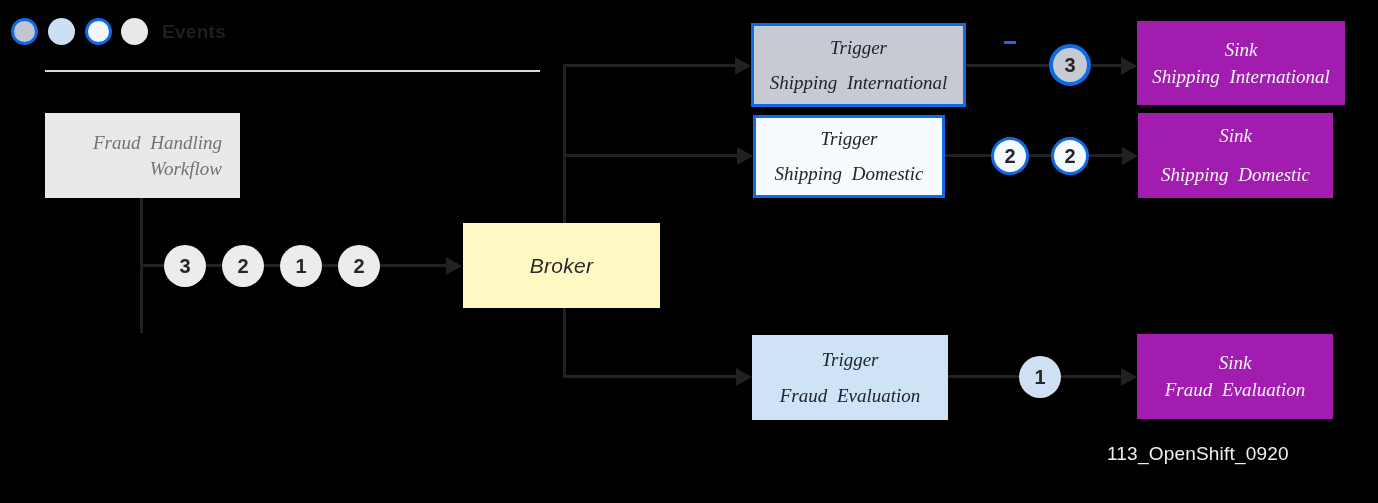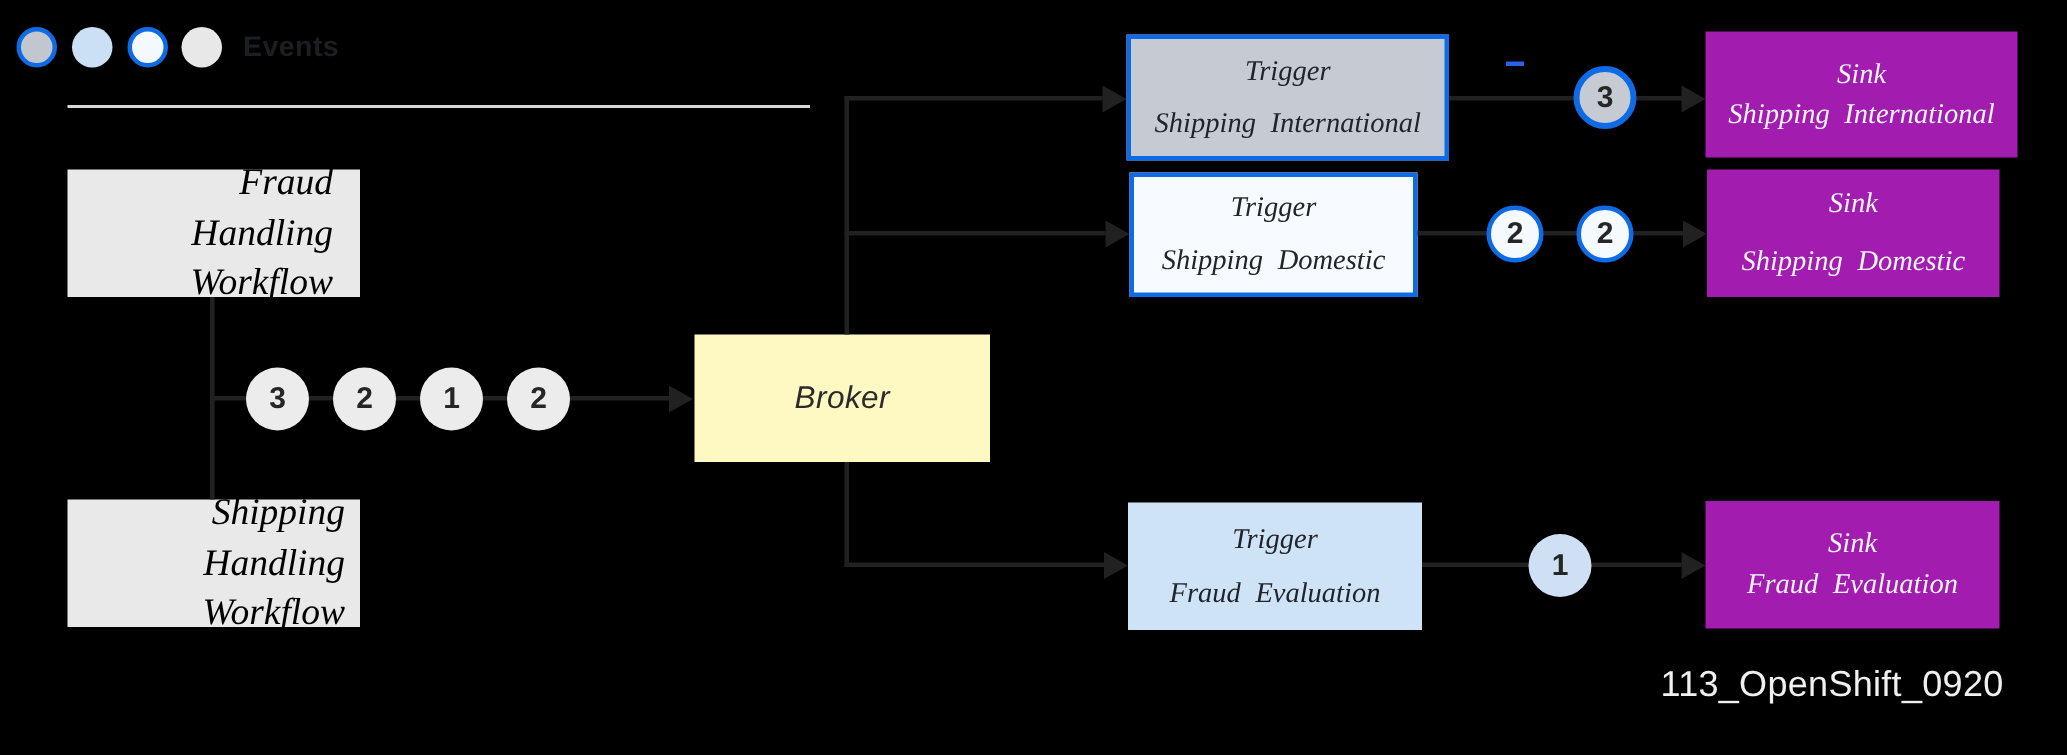--- a/index.html
+++ b/index.html
@@ -14,50 +14,47 @@
     border-top:9px solid transparent;border-bottom:9px solid transparent;
     border-left:16px solid #212121;}
   
   .legend-circle{position:absolute;top:18px;width:27px;height:27px;border-radius:50%;box-sizing:border-box;}
   .legend-title{position:absolute;left:162px;top:21px;font-size:19px;font-weight:bold;
     color:#1b1e23;letter-spacing:.3px;}
   .divider{position:absolute;left:45px;top:70px;width:495px;height:2px;background:#d9d9d9;}
   
   .node{position:absolute;display:flex;flex-direction:column;align-items:center;
     justify-content:center;text-align:right;box-sizing:border-box;font-style:italic;}
-  .gray-node{background:#e9e9e9;color:#000000;
-    font-family:"Liberation Serif",serif;font-size:25px;word-spacing:5px;line-height:1.35;}
+  .gray-node{background:#e9e9e9;color:#737373;
+    font-family:"Liberation Serif",serif;font-size:19px;word-spacing:5px;line-height:1.35;}
   .broker-node{background:#fef9c3;color:#2b2b2b;font-size:21px;letter-spacing:.3px;}
   .trigger{font-family:"Liberation Serif",serif;font-size:19px;color:#20242c;word-spacing:5px;}
   .sink{background:#a21caf;color:#f3f6fa;font-family:"Liberation Serif",serif;
     font-size:19px;word-spacing:5px;}
   
   .ev{position:absolute;border-radius:50%;box-sizing:border-box;display:flex;
     align-items:center;justify-content:center;font-weight:bold;font-size:20px;color:#262626;}
   .stream-ev{width:42px;height:42px;top:245px;background:#ececec;}
   .dash{position:absolute;left:1004px;top:41px;width:12px;height:3px;background:#2962e8;}
-  .footer-label{position:absolute;left:1107px;top:443px;font-size:24px;color:#f0f0f0;letter-spacing:.2px;}
+  .footer-label{position:absolute;left:1107px;top:443px;font-size:19px;color:#f0f0f0;letter-spacing:.2px;}
 </style>
 </head>
 <body>
 
 <div id="canvas">
 
   <div class="legend-circle" style="left:11px;background:#c2c7cf;border:3px solid #0e6be5;"></div>
   <div class="legend-circle" style="left:48px;background:#cbdff5;"></div>
   <div class="legend-circle" style="left:85px;background:#f4f9ff;border:3px solid #0e6be5;"></div>
   <div class="legend-circle" style="left:121px;background:#e8e8e8;"></div>
   <div class="legend-title">Events</div>
   <div class="divider"></div>
 
   <div class="node gray-node" style="left:45px;top:113px;width:195px;height:85px;padding:0 18px;">
     <span>Fraud Handling Workflow</span>
-  </div>
-  <div class="node gray-node" style="left:45px;top:333px;width:195px;height:85px;padding:0 10px;">
-    <span>Shipping Handling Workflow</span>
   </div>
 
   <div class="vline" style="left:140px;top:198px;height:135px;"></div>
   <div class="hline" style="left:141px;top:264px;width:305px;"></div>
   <div class="arrow-right" style="left:446px;top:257px;"></div>
 
   <div class="ev stream-ev" style="left:164px;">
     <span>3</span>
     </div>
   <div class="ev stream-ev" style="left:222px;">

